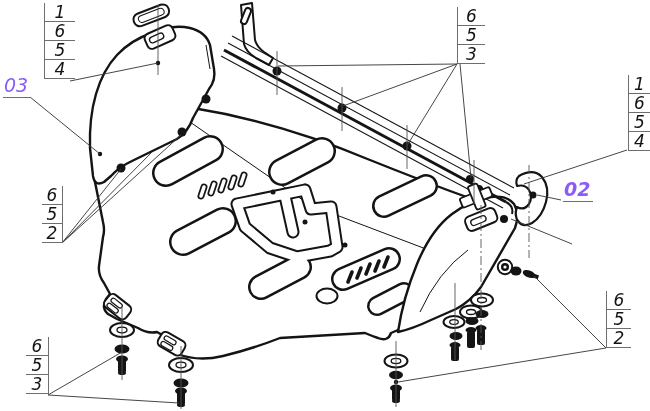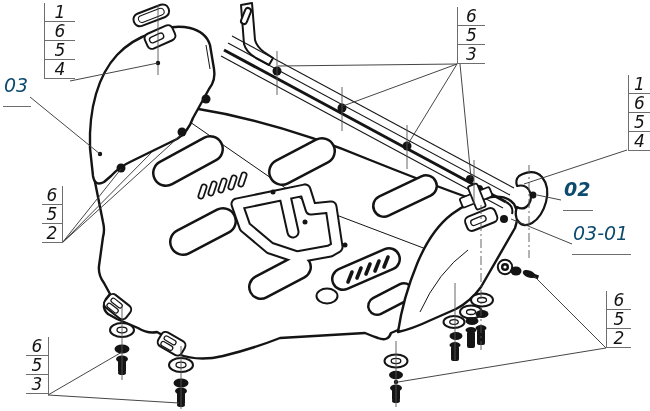--- a/index.html
+++ b/index.html
@@ -5,22 +5,22 @@
   html,body{margin:0;padding:0;background:#fff;}
   #stage{position:relative;width:650px;height:411px;background:#fff;overflow:hidden;
          font-family:"DejaVu Sans",sans-serif;}
   #art{position:absolute;left:0;top:0;}
   .callout{position:absolute;display:flex;flex-direction:column;color:#141414;
            font-style:italic;font-size:17px;line-height:18px;}
   .callout .cell{height:19px;text-align:center;border-bottom:1.2px solid #6e6e6e;
                  padding:0 2px;box-sizing:border-box;}
   .v-left{border-left:1.2px solid #6e6e6e;}
   .v-right{border-right:1.2px solid #6e6e6e;}
-  .plabel{position:absolute;color:#0c4a6e;font-style:italic;font-size:19px;line-height:22px;
-          border-bottom:1.2px solid #6e6e6e;padding:0 3px 10px 1px;}
+  .plabel{position:absolute;color:#8b5cf6;font-style:italic;font-size:19px;line-height:22px;
+          border-bottom:1.2px solid #6e6e6e;padding:0 3px 1px 1px;}
 </style>
 </head>
 <body>
 
 <div id="stage">
 
 <svg id="art" width="650" height="411" viewBox="0 0 650 411">
 
   <g>
     <path d="M193,108 L96,166 Q92,170 94,177 L103,222 Q105,230 103,237 L99,266 Q98,275 104,283
@@ -279,15 +279,14 @@
   </div>
 
   <div class="callout v-left" style="left:606px;top:291px;width:24px;">
     <div class="cell">6</div>
     <div class="cell">5</div>
     <div class="cell">2</div>
   </div>
 
   <div class="plabel" style="left:3px;top:74px;">03</div>
   <div class="plabel" style="left:563px;top:178px;font-weight:bold;">02</div>
-  <div class="plabel" style="left:572px;top:222px;">03-01</div>
 
 </div>
 
 </body></html>

